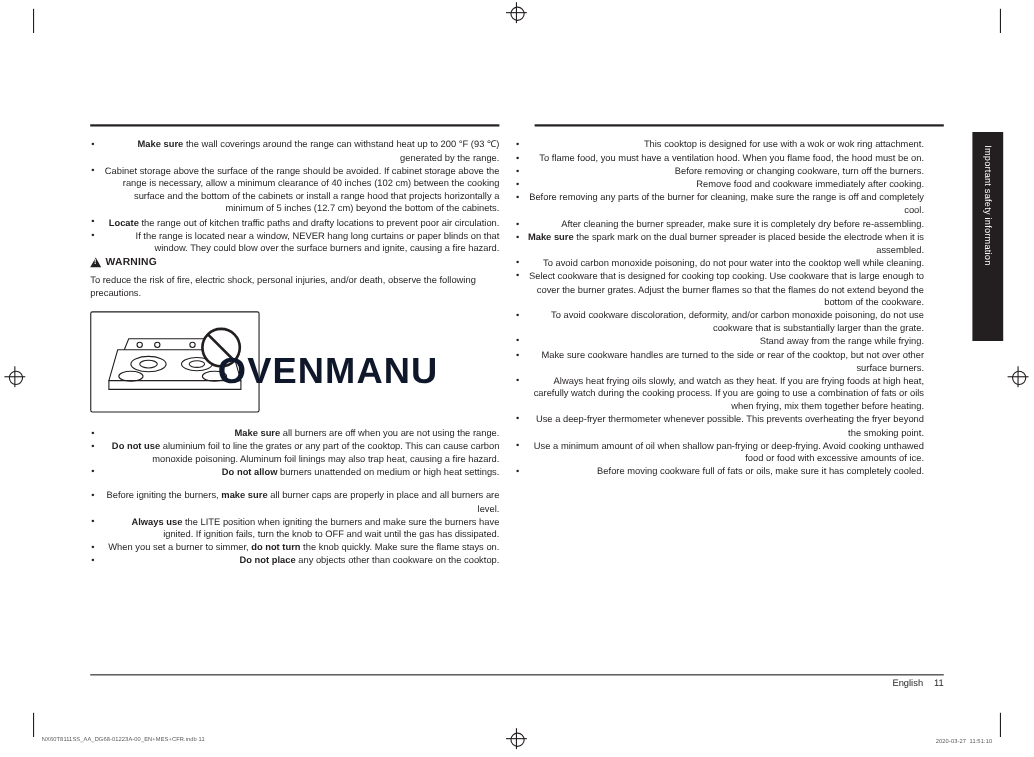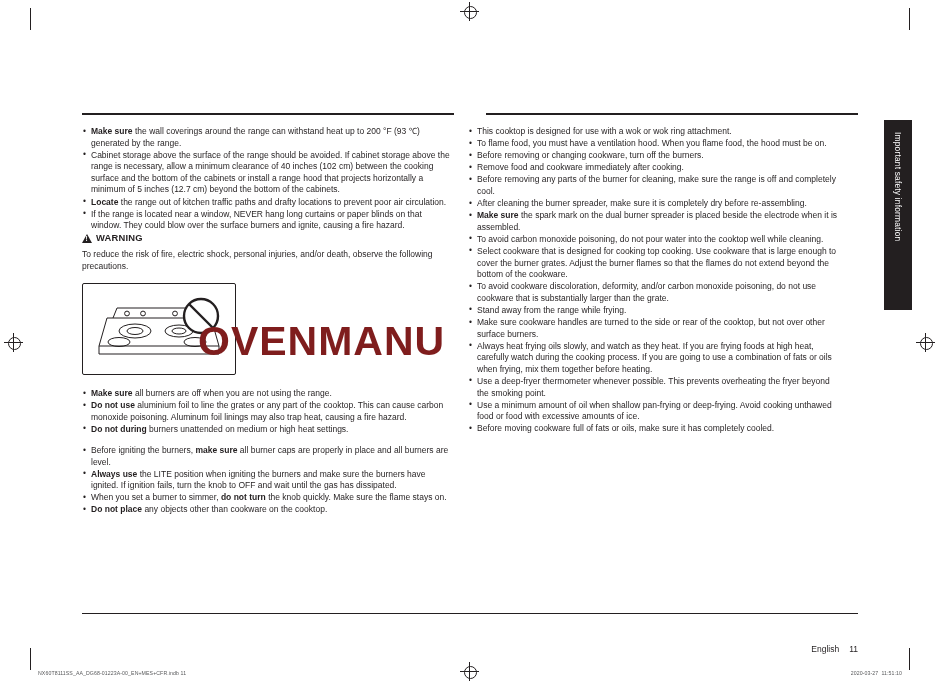--- a/index.html
+++ b/index.html
@@ -68,20 +68,21 @@
     font-size: 8.5px;
     line-height: 11.6px;
   }
   .col-left  { left: 82px; }
   .col-right { left: 468px; }
 
   ul.bullets {
     list-style: none;
     margin: 0;
     padding: 0;
+    text-align: right;
   }
   ul.bullets > li {
     position: relative;
     padding-left: 9px;
     margin-bottom: 0.5px;
   }
   ul.bullets > li::before {
     content: "•";
     position: absolute;
     left: 1px;
@@ -154,42 +155,42 @@
     font-size: 8.5px;
     line-height: 11.6px;
     padding-top: 2px;
   }
 
   
   .watermark {
     position: absolute;
     left: 198px;
     top: 318px;
-    font-size: 41px;
+    font-size: 33px;
     font-weight: bold;
-    color: #7f1d1d;
+    color: #0f172a;
     letter-spacing: 1px;
     white-space: nowrap;
     z-index: 5;
     pointer-events: none;
     font-family: "Liberation Sans", sans-serif;
   }
 
   
   .footer-rule {
     position: absolute;
     left: 82px;
     top: 613px;
     width: 776px;
     height: 1px;
     background: #231f20;
   }
   .footer-txt {
     position: absolute;
-    top: 644px;
+    top: 616px;
     right: 82px;
     font-size: 8.5px;
   }
   .footer-txt .pg {
     margin-left: 10px;
   }
   .doc-code {
     position: absolute;
     left: 38px;
     top: 670px;
@@ -281,21 +282,21 @@
         <g>
           <circle cx="118" cy="32" r="17" fill="#ffffff" stroke="#231f20" stroke-width="2.4"></circle>
           <line x1="106" y1="20" x2="130" y2="44" stroke="#231f20" stroke-width="2.4"></line>
         </g>
       </svg>
     </div>
     <div class="fig-list">
       <ul class="bullets" id="fig-list">
           <li><b>Make sure</b><span> all burners are off when you are not using the range.</span></li>
           <li><b>Do not use</b><span> aluminium foil to line the grates or any part of the cooktop. This can cause carbon monoxide poisoning. Aluminum foil linings may also trap heat, causing a fire hazard. </span></li>
-          <li><b>Do not during</b><span> burners unattended on medium or high heat settings.</span></li>
+          <li><b>Do not allow</b><span> burners unattended on medium or high heat settings.</span></li>
         </ul>
     </div>
   </div>
 
   <ul class="bullets" id="left-bottom-list">
       <li><span>Before igniting the burners, </span><b>make sure</b><span> all burner caps are properly in place and all burners are level.</span></li>
       <li><b>Always use</b><span> the LITE position when igniting the burners and make sure the burners have ignited. If ignition fails, turn the knob to OFF and wait until the gas has dissipated.</span></li>
       <li><span>When you set a burner to simmer, </span><b>do not turn</b><span> the knob quickly. Make sure the flame stays on.</span></li>
       <li><b>Do not place</b><span> any objects other than cookware on the cooktop.</span></li>
     </ul>

